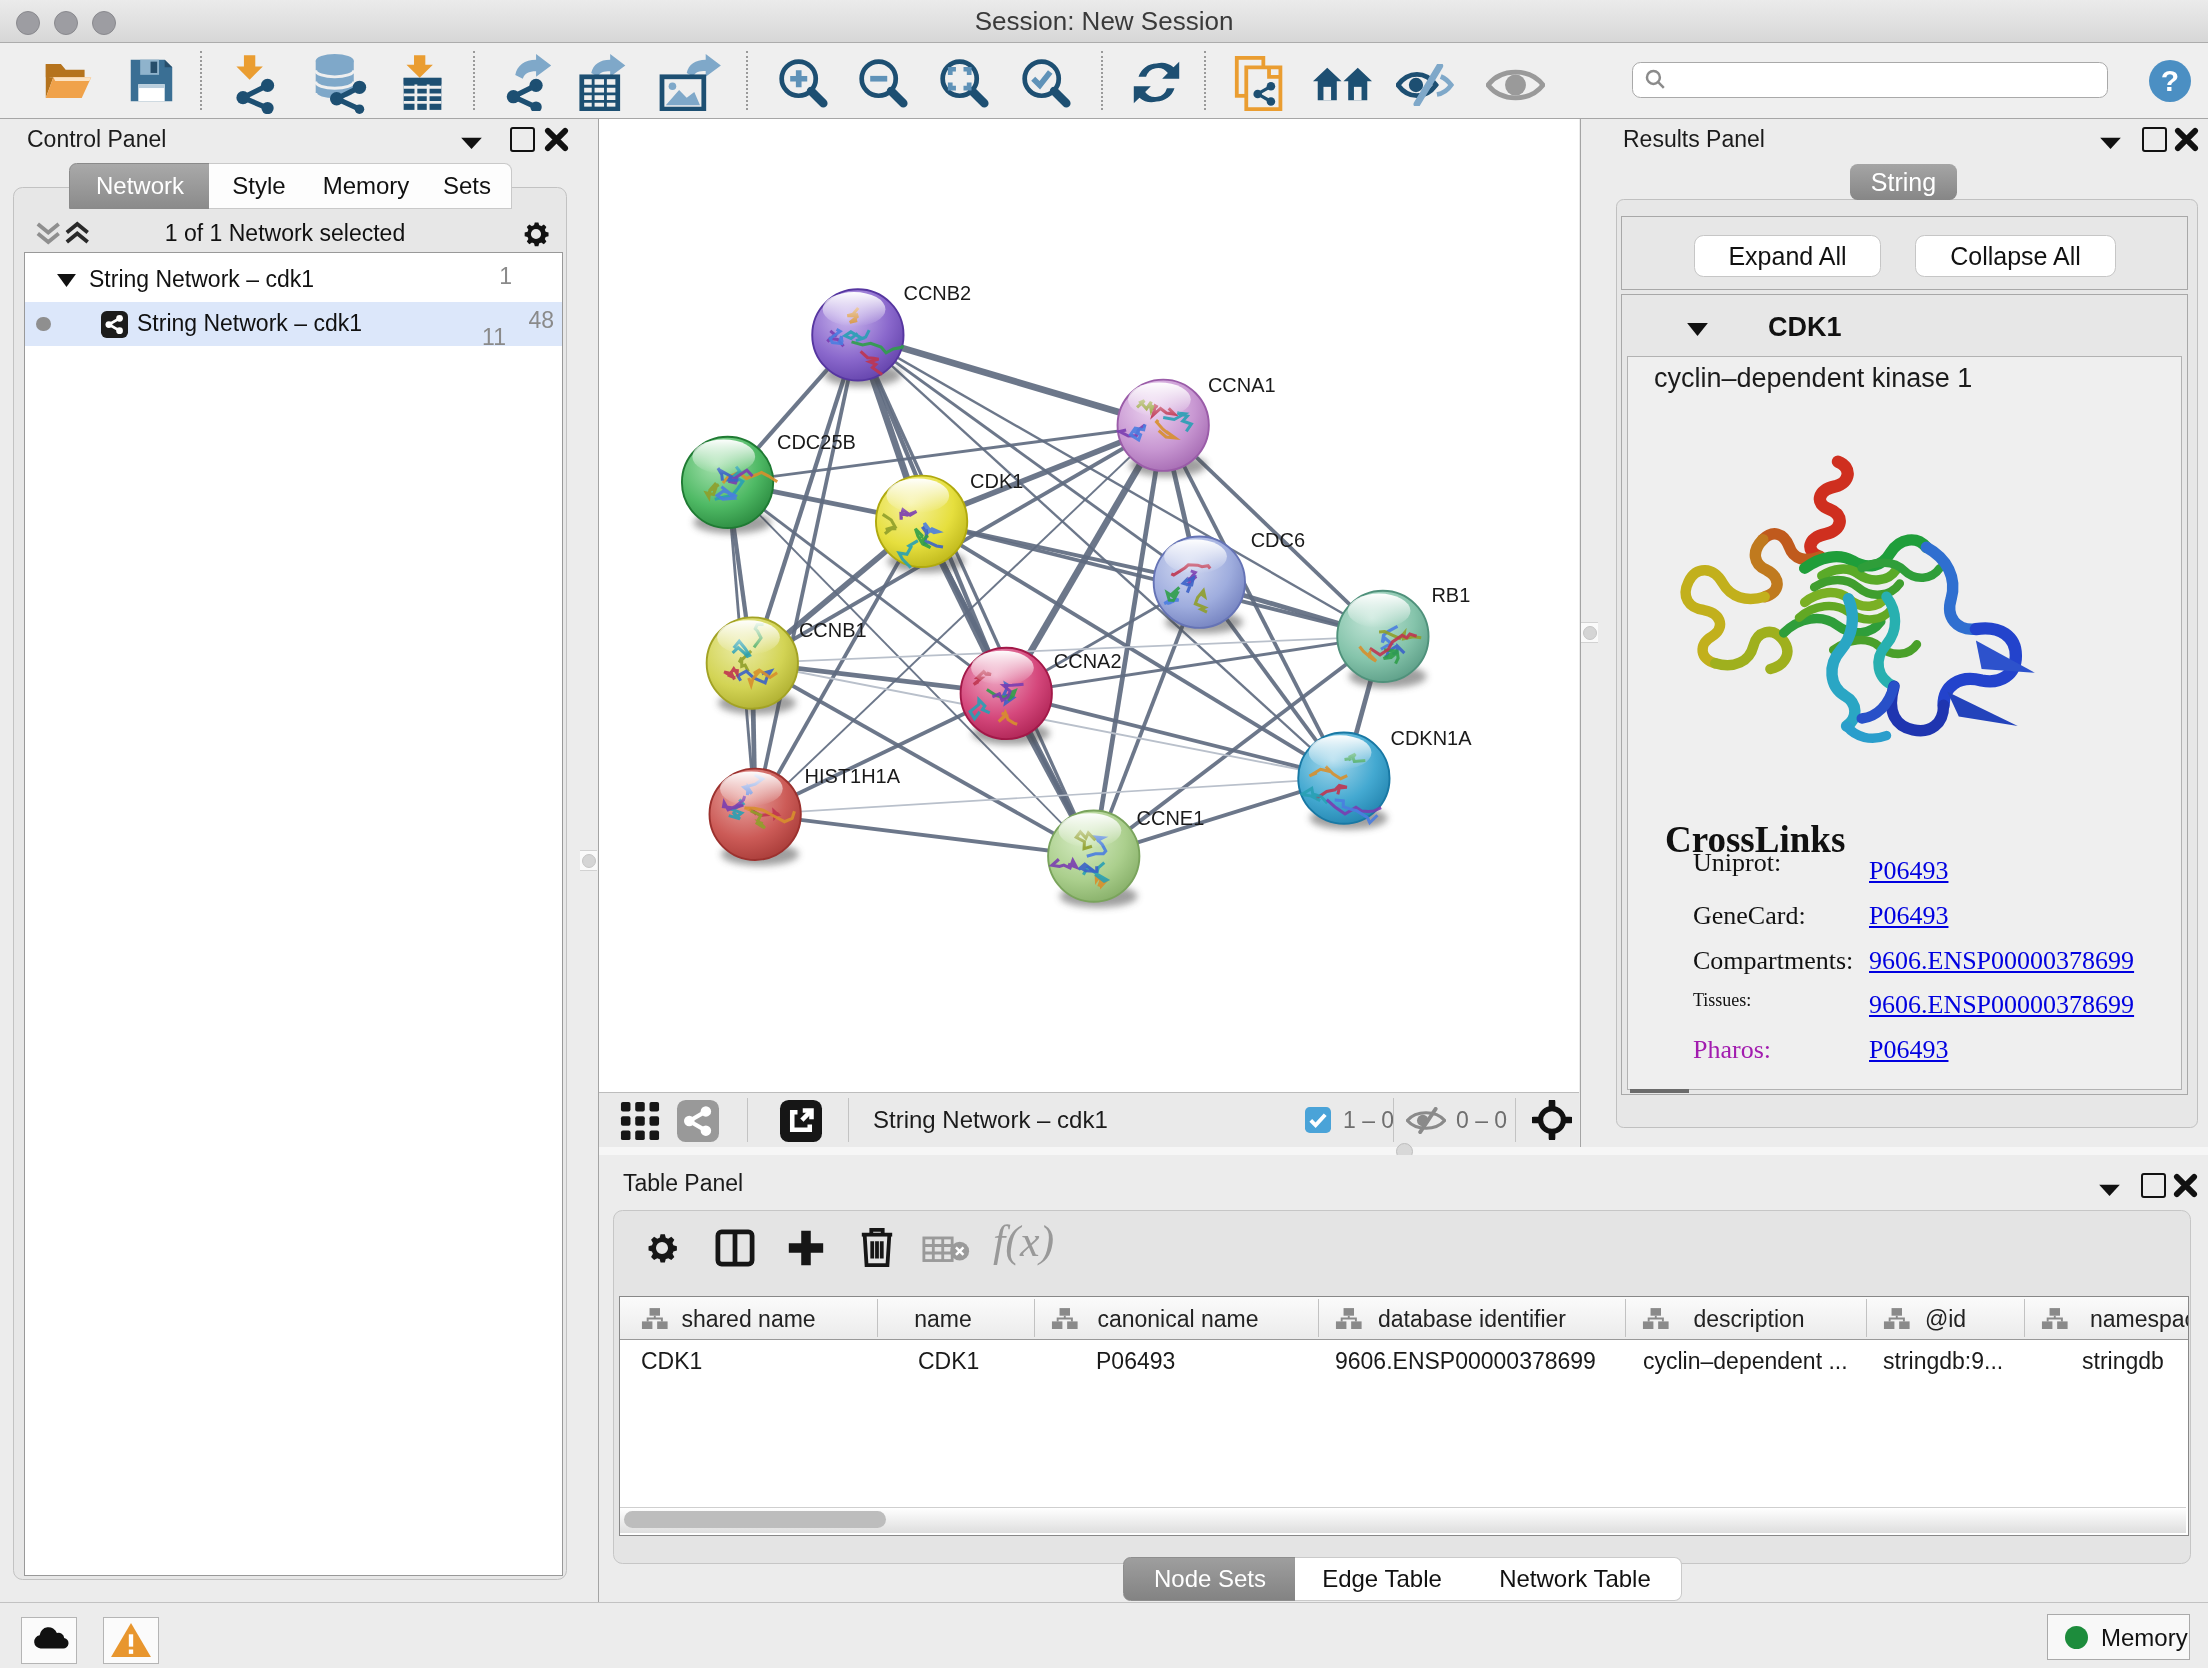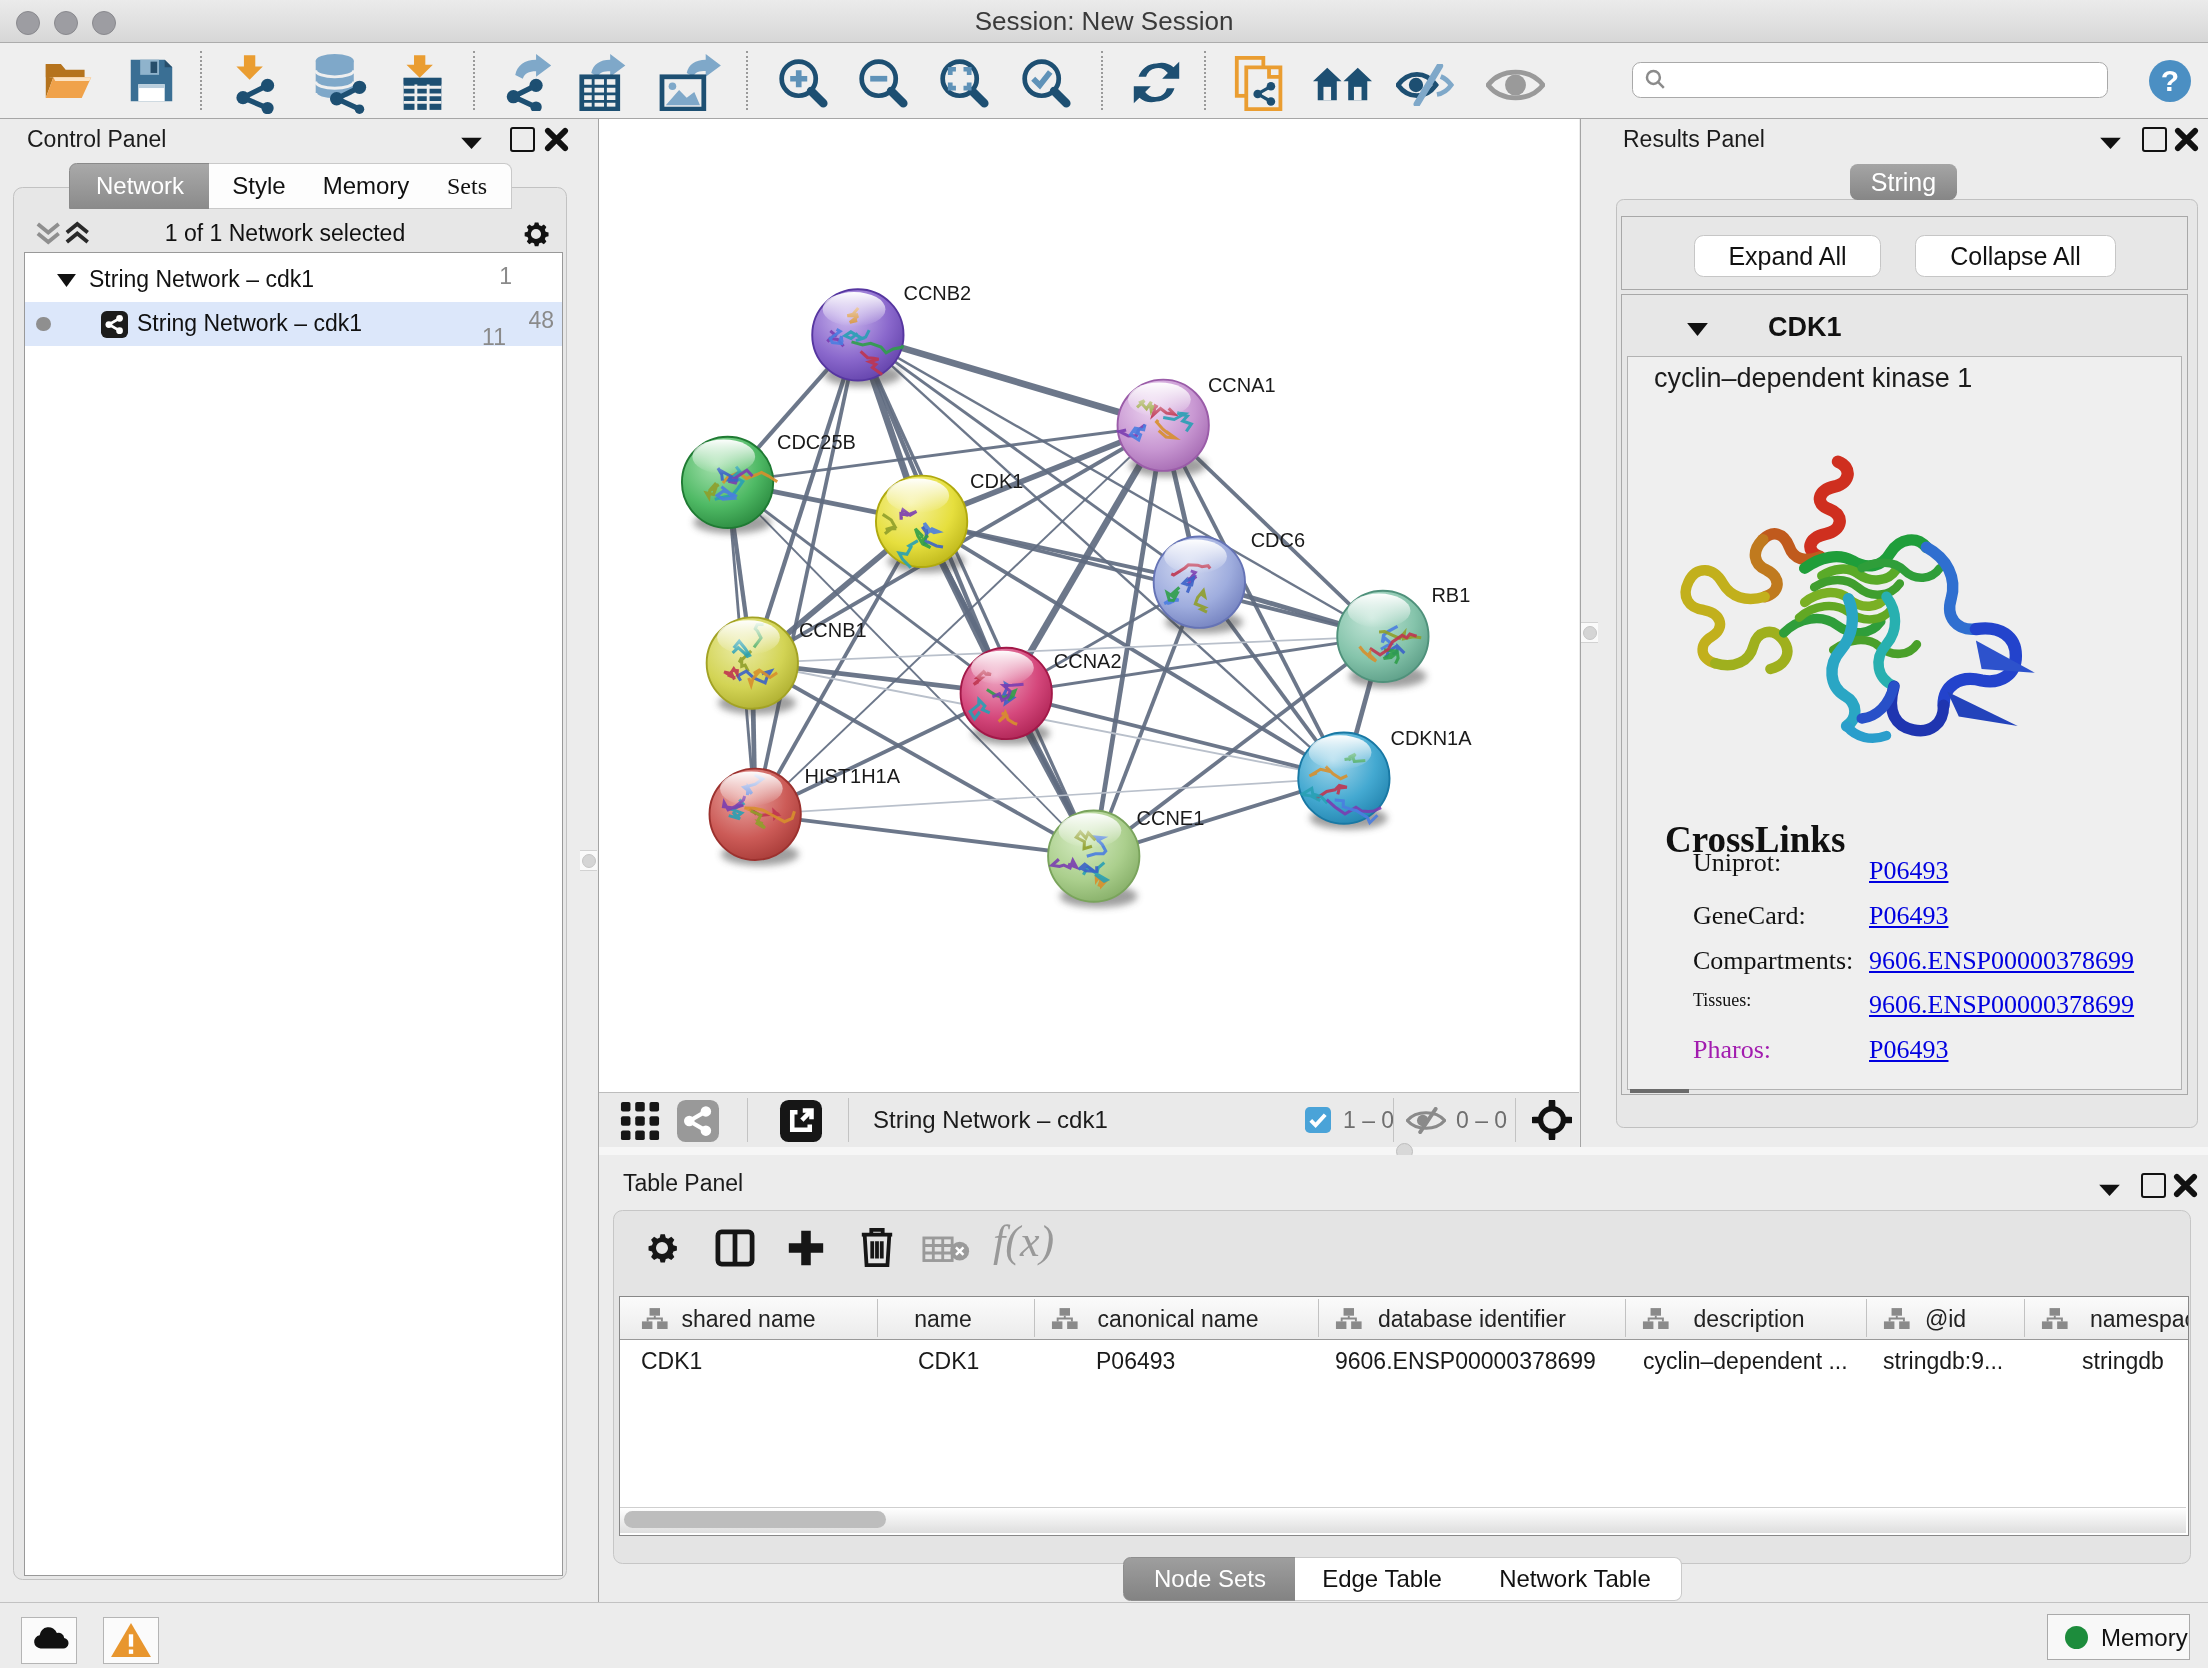--- a/index.html
+++ b/index.html
@@ -198,21 +198,21 @@
       <path d="M2 3 L24 3 L13 15 Z" fill="#111"></path>
     </svg>
   <div class="abs" style="left:510px;top:7.6px;width:21px;height:21px;border:2.9px solid #111;border-radius:2.9px;"></div>
   <svg class="abs" style="left:544px;top:7.6px" width="25" height="25" viewBox="0 0 26 26">
       <path d="M4 4 L22 22 M22 4 L4 22" stroke="#111" stroke-width="6" stroke-linecap="round"></path>
     </svg>
 
   <div class="abs" style="left:69px;top:44px;width:140px;height:44px;z-index:3;background:linear-gradient(#a9a9a9,#8b8b8b);border:1px solid #8a8a8a;border-radius:7.6px 0 0 0;color:#fff;font-size:24px;text-align:center;line-height:44px;">Network</div>
   <div class="abs" style="left:209px;top:44px;width:100px;height:44px;z-index:3;background:#fdfdfd;border:1px solid #c9c9c9;border-left:none;color:#111;font-size:24px;text-align:center;line-height:44px;">Style</div>
   <div class="abs" style="left:309px;top:44px;width:114px;height:44px;z-index:3;background:#fdfdfd;border:1px solid #c9c9c9;border-left:none;color:#111;font-size:24px;text-align:center;line-height:44px;">Memory</div>
-  <div class="abs" style="left:423px;top:44px;width:88px;height:44px;z-index:3;background:#fdfdfd;border:1px solid #c9c9c9;border-left:none;border-radius:0 7.6px 0 0;color:#111;font-size:24px;text-align:center;line-height:44px;font-family:Liberation Serif, serif;">Sets</div>
+  <div class="abs" style="left:423px;top:44px;width:88px;height:44px;z-index:3;background:#fdfdfd;border:1px solid #c9c9c9;border-left:none;border-radius:0 7.6px 0 0;color:#111;font-size:24px;text-align:center;line-height:44px;">Sets</div>
 
   <div class="abs" style="left:13.3px;top:68px;width:552px;height:1391px;background:#e7e7e7;border:1px solid #c2c2c2;border-radius:9.5px;"></div>
 
   <svg class="abs" style="left:34px;top:102px" width="28.5" height="25" viewBox="0 0 30 26">
       <path d="M4 3 L15 12 L26 3 M4 13 L15 22 L26 13" fill="none" stroke="#8f8f8f" stroke-width="4"></path>
     </svg>
   <svg class="abs" style="left:63px;top:102px" width="28.5" height="25" viewBox="0 0 30 26">
       <path d="M4 12 L15 3 L26 12 M4 22 L15 13 L26 22" fill="none" stroke="#2a2a2a" stroke-width="4"></path>
     </svg>
   <div class="abs" style="left:114px;top:101px;width:342px;text-align:center;font-size:23px;color:#111;">1 of 1 Network selected</div>

